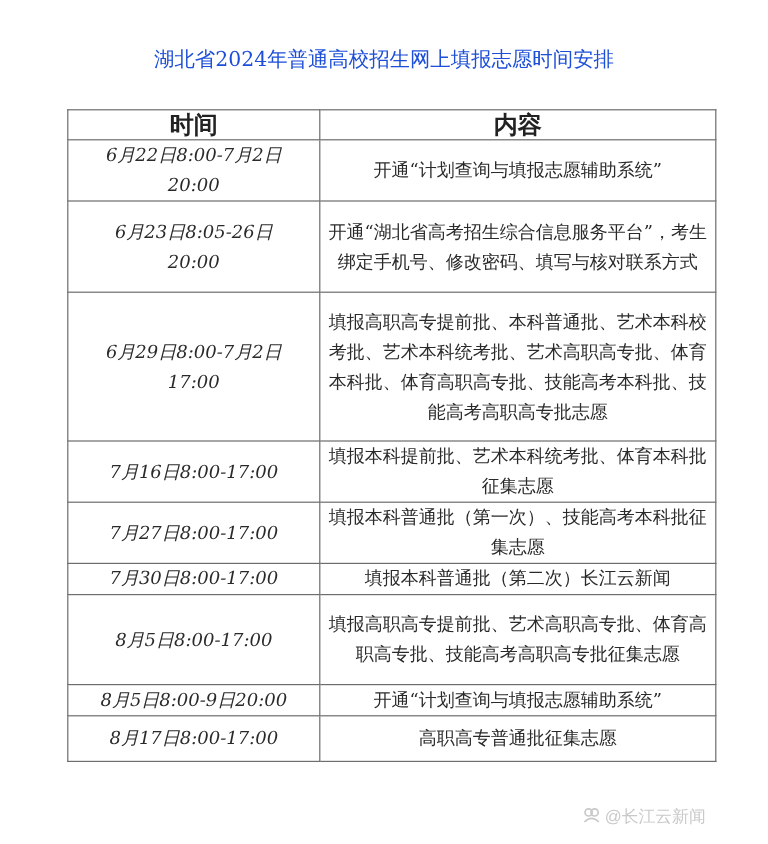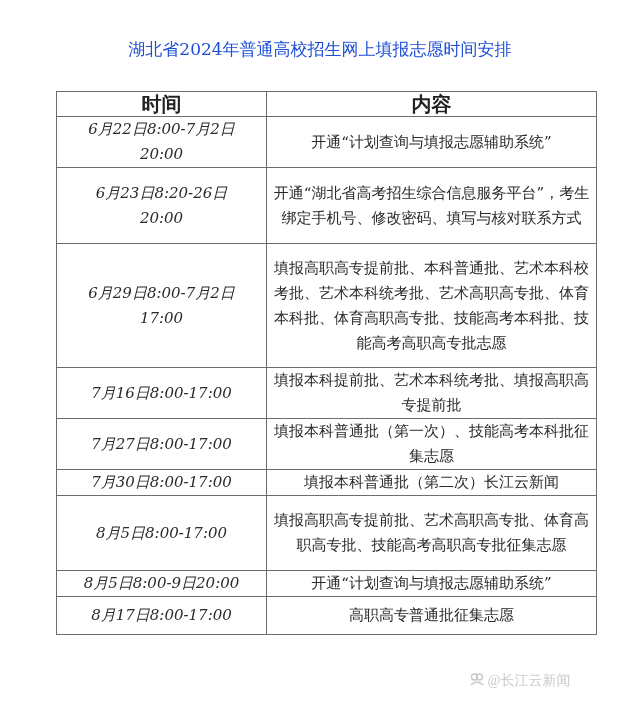--- a/index.html
+++ b/index.html
@@ -56,23 +56,23 @@
       text-align: center;
       font-style: italic;
     }
     td.content {
       text-align: center;
       padding-left: 6px;
       padding-right: 4px;
     }
     .watermark {
       position: absolute;
-      left: 470px;
+      left: 486px;
       top: 672px;
-      font-family: Liberation Serif, serif;
+      font-family: Liberation Sans, sans-serif;
       font-size: 14px;
       color: #c9c9c9;
       letter-spacing: 0px;
       white-space: nowrap;
     }
   </style>
 </head>
 <body>
 
 <div class="doc-title">湖北省2024年普通高校招生网上填报志愿时间安排</div>
@@ -87,30 +87,30 @@
       <th>时间</th>
       <th>内容</th>
     </tr>
   </thead>
   <tbody id="schedule-body">
     <tr style="height:49px">
       <td class="time"><span>6月22日8:00-7月2日</span><br><span>20:00</span></td>
       <td class="content">开通“计划查询与填报志愿辅助系统”</td>
     </tr>
     <tr style="height:76px">
-      <td class="time"><span>6月23日8:20-26日</span><br><span>20:00</span></td>
+      <td class="time"><span>6月23日8:05-26日</span><br><span>20:00</span></td>
       <td class="content">开通“湖北省高考招生综合信息服务平台”，考生绑定手机号、修改密码、填写与核对联系方式</td>
     </tr>
     <tr style="height:124px">
       <td class="time"><span>6月29日8:00-7月2日</span><br><span>17:00</span></td>
       <td class="content">填报高职高专提前批、本科普通批、艺术本科校考批、艺术本科统考批、艺术高职高专批、体育本科批、体育高职高专批、技能高考本科批、技能高考高职高专批志愿</td>
     </tr>
     <tr style="height:51px">
       <td class="time">7月16日8:00-17:00</td>
-      <td class="content">填报本科提前批、艺术本科统考批、填报高职高专提前批</td>
+      <td class="content">填报本科提前批、艺术本科统考批、体育本科批征集志愿</td>
     </tr>
     <tr style="height:50px">
       <td class="time">7月27日8:00-17:00</td>
       <td class="content">填报本科普通批（第一次）、技能高考本科批征集志愿</td>
     </tr>
     <tr style="height:26px">
       <td class="time">7月30日8:00-17:00</td>
       <td class="content">填报本科普通批（第二次）长江云新闻</td>
     </tr>
     <tr style="height:75px">

